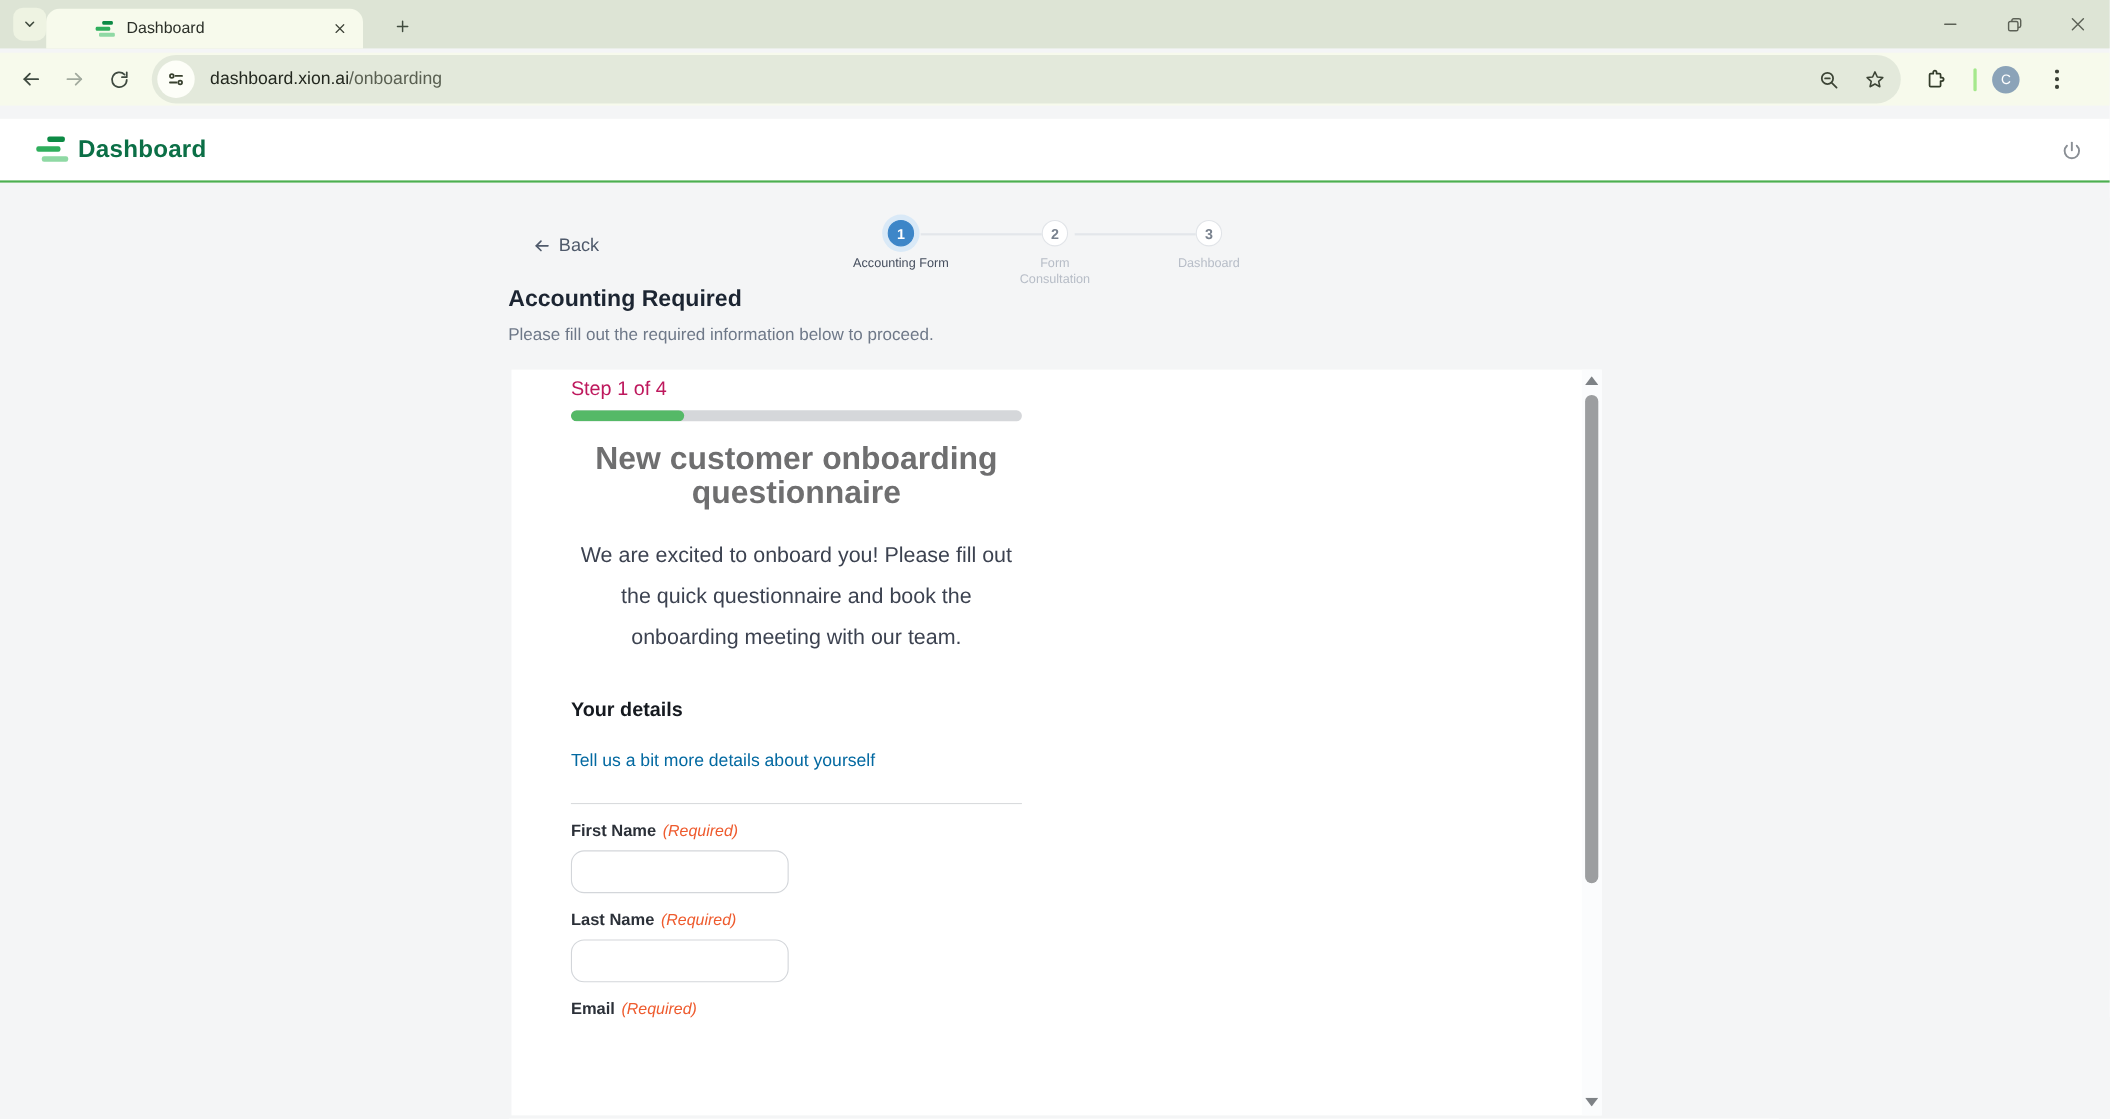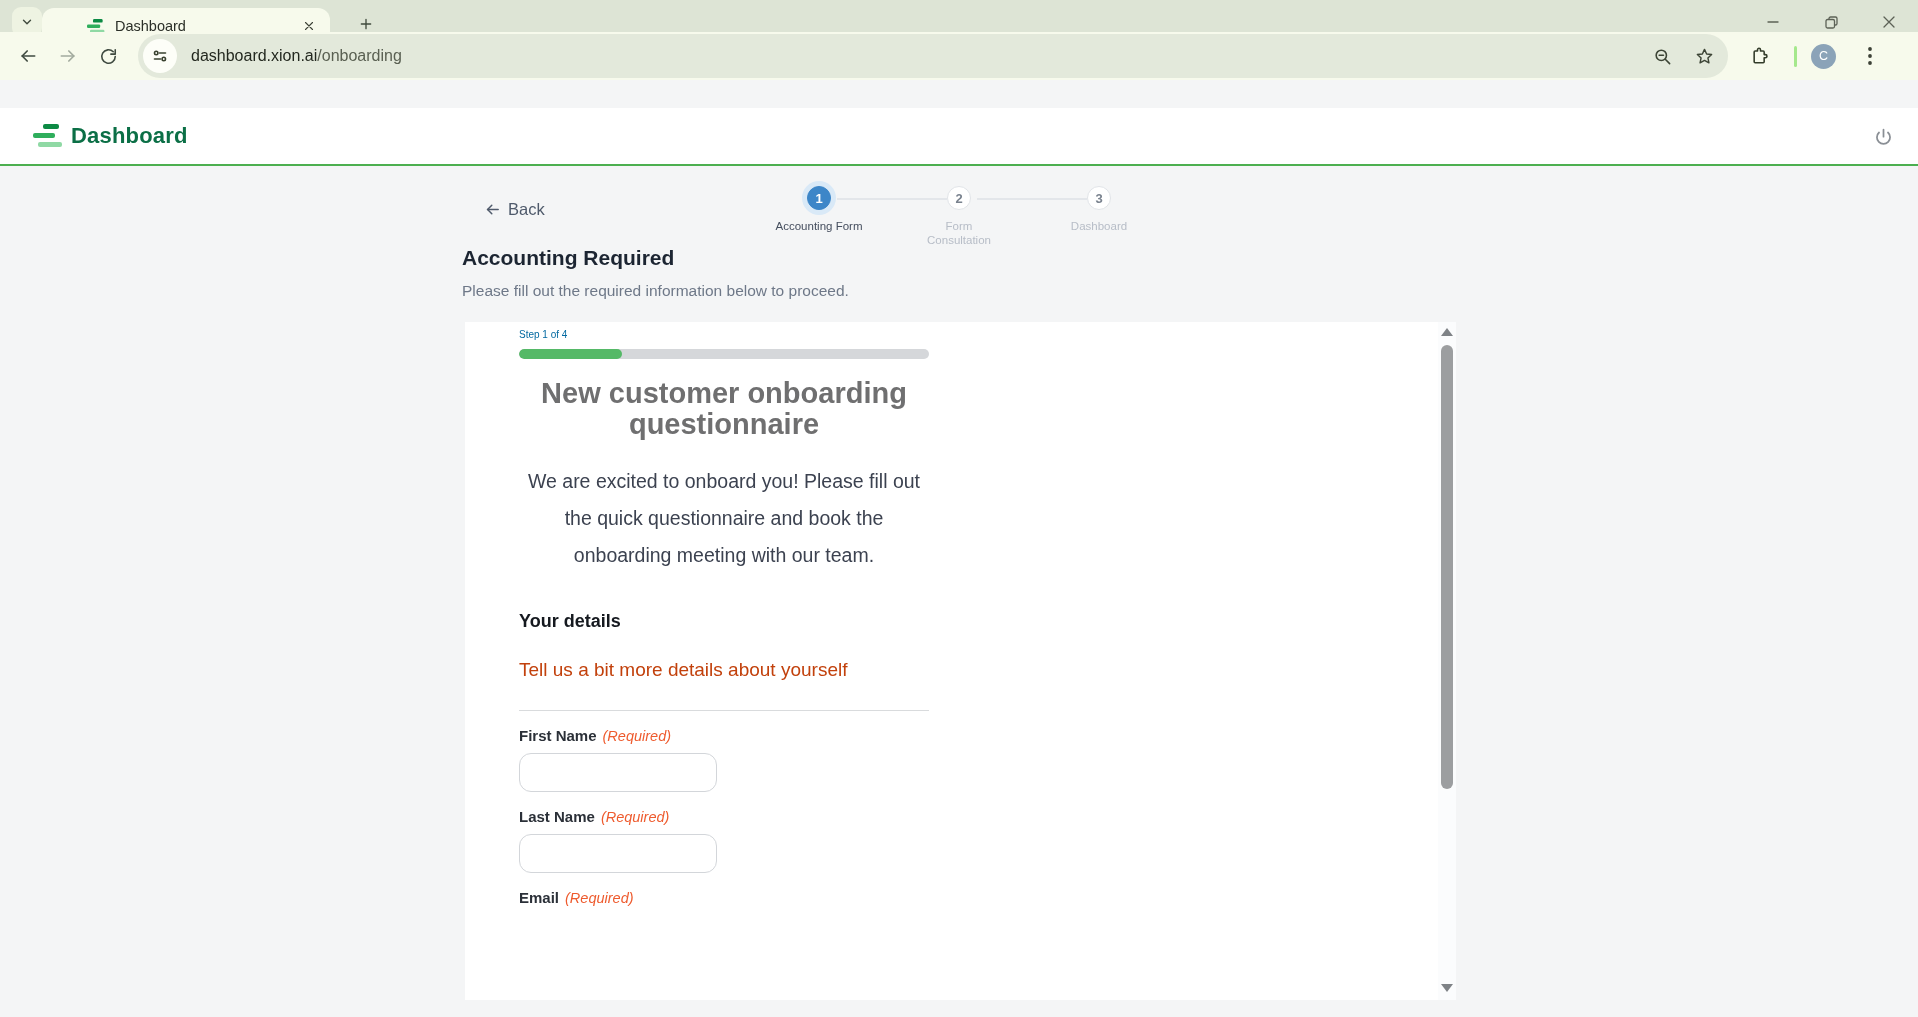--- a/index.html
+++ b/index.html
@@ -15,21 +15,21 @@
     border-radius:12px 12px 0 0; display:flex; align-items:center; padding:0 12px; }
   .tab-title { flex:1; font-size:14.5px; color:#2b2f28; margin-left:10px; white-space:nowrap; overflow:hidden; }
   .tab-close { width:18px; height:18px; display:flex; align-items:center; justify-content:center;
     color:#3c4136; border-radius:50%; }
   .newtab-btn { position:absolute; left:352px; top:10px; width:28px; height:28px; display:flex;
     align-items:center; justify-content:center; color:#3f4a3d; border-radius:50%; }
   .win-controls { position:absolute; right:0; top:0; height:44px; display:flex; align-items:center; }
   .win-btn { width:58px; height:44px; display:flex; align-items:center; justify-content:center; color:#5c6156; }
 
   
-  .toolbar { position:absolute; left:0; top:32px; width:1918px; height:48px; background:#f7faec;
+  .toolbar { position:absolute; left:0; top:48px; width:1918px; height:48px; background:#f7faec;
     display:flex; align-items:center; }
   .nav-ico { width:40px; height:40px; display:flex; align-items:center; justify-content:center;
     border-radius:50%; color:#3f4a40; flex:0 0 auto; }
   .nav-ico.disabled { color:#a2aa9e; }
   .nav-ico:first-child { margin-left:8px; }
   .omnibox { position:relative; margin-left:10px; width:1590px; height:44px; background:#e3e9db;
     border-radius:22px; display:flex; align-items:center; }
   .tune-circle { width:34px; height:34px; background:#fdfef8; border-radius:50%; margin-left:5px;
     display:flex; align-items:center; justify-content:center; color:#39412f; }
   .url-text { margin-left:14px; font-size:16px; color:#23281f; flex:1; white-space:nowrap; overflow:hidden; }
@@ -50,21 +50,21 @@
   .logo { position:relative; width:30px; height:29px; margin-left:33px; flex:0 0 auto; }
   .logo .bar { position:absolute; height:5.5px; border-radius:2px; }
   .logo .b1 { left:10px; top:2px;  width:16px; background:#0c8a44; }
   .logo .b2 { left:0;    top:11px; width:22px; background:#2fae5c; }
   .logo .b3 { left:5px;  top:20px; width:24px; background:#8fd9a4; }
   .brand { margin-left:8px; font-size:22px; font-weight:700; color:#0b6f46; letter-spacing:.2px; }
   .power-btn { position:absolute; right:22px; top:16px; width:26px; height:26px; color:#8a8f95;
     display:flex; align-items:center; justify-content:center; }
 
   
-  .content { position:absolute; left:0; top:166px; width:1918px; height:720px; background:#f4f5f6; }
+  .content { position:absolute; left:0; top:180px; width:1918px; height:720px; background:#f4f5f6; }
 
   .back-link { position:absolute; left:477px; top:34px; display:flex; align-items:center;
     color:#4f5a6b; font-size:16.5px; }
   .back-link span { margin-left:7px; }
 
   
   .stepper { position:absolute; left:749px; top:20px; width:420px; display:flex; }
   .step { position:relative; width:140px; display:flex; flex-direction:column; align-items:center; z-index:2; }
   .step-circle { width:24px; height:24px; border-radius:50%; display:flex; align-items:center;
     justify-content:center; font-size:13px; font-weight:700; background:#fff; border:1px solid #e1e4e8;
@@ -77,29 +77,29 @@
   .connector { position:absolute; top:12px; height:2px; background:#e3e6ea; z-index:1; }
   .conn1 { left:88px; width:110px; }
   .conn2 { left:228px; width:110px; }
 
   .page-title { position:absolute; left:462px; top:80px; font-size:21px; font-weight:700; color:#1c2532; }
   .page-subtitle { position:absolute; left:462px; top:116px; font-size:15.5px; color:#6e7888; }
 
   
   .panel { position:absolute; left:465px; top:156px; width:991px; height:678px; background:#ffffff; }
   .form-col { position:absolute; left:54px; top:0; width:410px; }
-  .step-count { margin-top:7px; font-size:10px; color:#0369a1; }
+  .step-count { margin-top:7px; font-size:18px; color:#be185d; }
   .progress-track { margin-top:9px; width:410px; height:10px; border-radius:6px; background:#d5d7da; overflow:hidden; }
   .progress-fill { height:10px; border-radius:6px; background:#55b967; width:25%; }
   .form-heading { margin-top:19px; font-size:29px; line-height:31px; font-weight:700; color:#6f6f70;
     text-align:center; }
   .intro { margin-top:23px; font-size:19.5px; line-height:37px; color:#3c4250; text-align:center; }
   .intro2 { margin-top:11px; font-size:19.5px; line-height:37px; color:#3c4250; text-align:center; }
   .section-title { margin-top:37px; font-size:18px; font-weight:600; color:#15191f; }
-  .section-sub { margin-top:27px; font-size:19px; color:#c2410c; }
+  .section-sub { margin-top:27px; font-size:16px; color:#0369a1; }
   .divider { margin-top:29px; width:410px; border-top:1px solid #d9dbdd; }
   .field { margin-top:16px; }
   .field-label-row { display:flex; align-items:baseline; }
   .field-label { font-size:15px; font-weight:700; color:#2b3038; }
   .field-required { margin-left:6px; font-size:14.5px; font-style:italic; color:#ee5b2e; }
   .field-input { margin-top:9px; width:198px; height:39px; border:1.5px solid #d3d6da; border-radius:12px;
     background:#fff; outline:none; font-size:16px; padding:0 12px; color:#2b3038; }
 
   
   .vscroll { position:absolute; right:0; top:0; width:18px; height:678px; background:#fbfcfd; }

